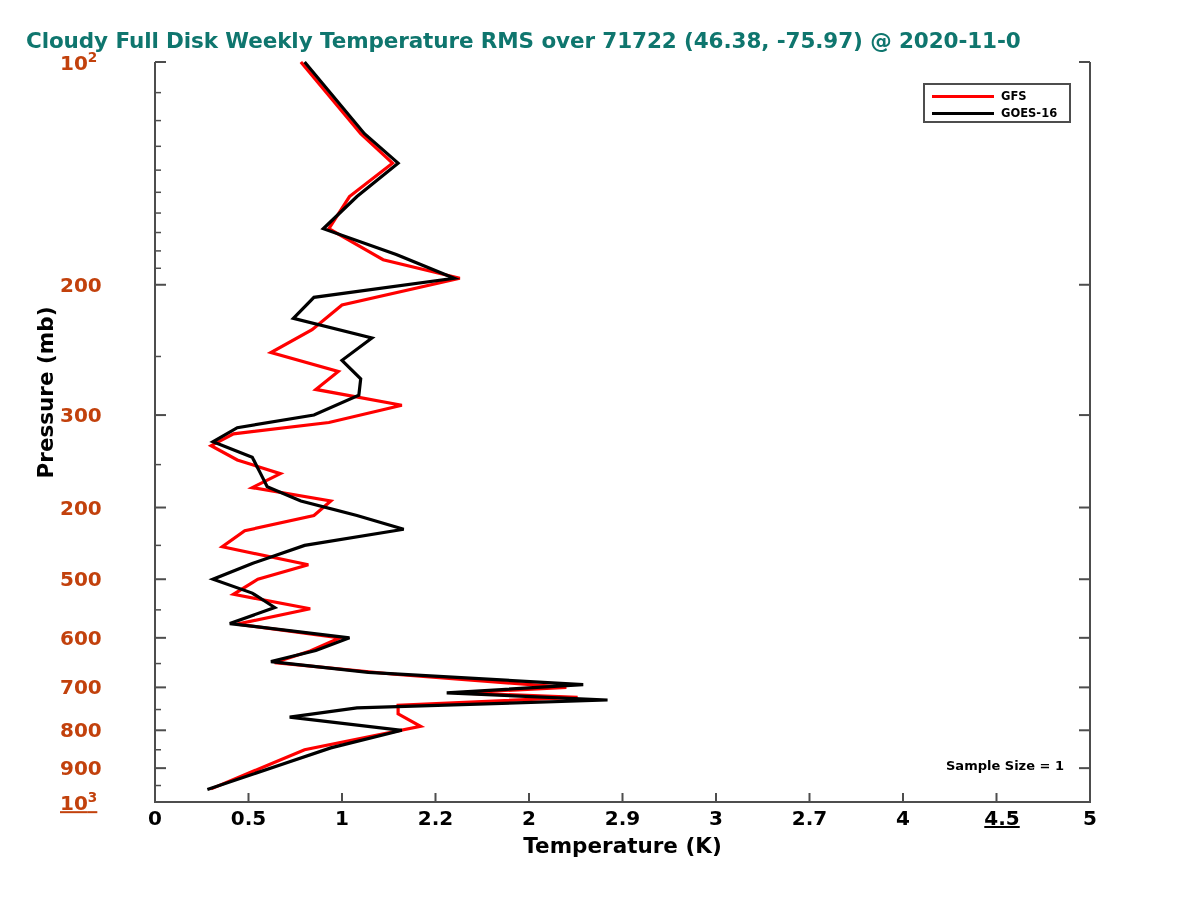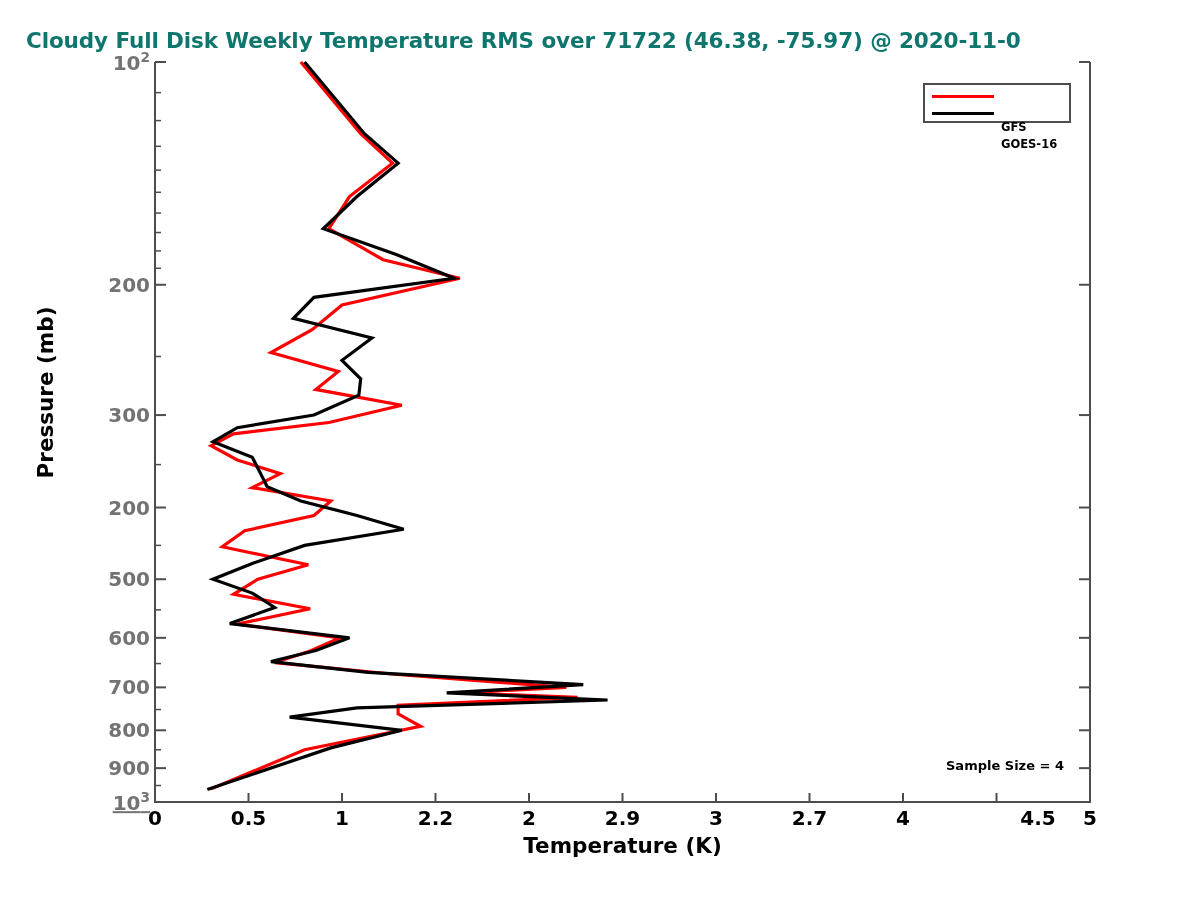--- a/index.html
+++ b/index.html
@@ -49,24 +49,23 @@
     font-size: 21.5px;
     font-weight: bold;
     color: #000000;
     transform: rotate(-90deg);
     transform-origin: center center;
   }
   .ytick {
     position: absolute;
     right: 0;
     width: 90px;
-    text-align: right;
     font-size: 20px;
     font-weight: bold;
-    color: #737373;
+    color: #c2410c;
     transform: translateY(-50%);
   }
   .ytick sup { font-size: 0.68em; vertical-align: super; font-weight: bold;}
   #ytick-wrap {
     position: absolute;
     left: 50px;
     top: 0;
     width: 100px;
     height: 900px;
   }
@@ -113,21 +112,20 @@
     height: 3px;
   }
   .legend-text {
     position: absolute;
     left: 76px;
     top: 1px;
     font-size: 11.5px;
     font-weight: bold;
     color: #000000;
     white-space: nowrap;
-    margin-top: 31px;
   }
 </style>
 </head>
 <body>
 
 <div id="figure">
 
   <div class="title">Cloudy Full Disk Weekly Temperature RMS over 71722 (46.38, -75.97) @ 2020-11-0</div>
 
   <div class="axis-label-x">Temperature (K)</div>
@@ -148,21 +146,21 @@
   <div id="xtick-wrap">
       <div class="xtick" style="left: 155px;">0</div>
       <div class="xtick" style="left: 248.5px; text-align: center;">0.5</div>
       <div class="xtick" style="left: 342px;">1</div>
       <div class="xtick" style="left: 435.5px;">2.2</div>
       <div class="xtick" style="left: 529px;">2</div>
       <div class="xtick" style="left: 622.5px;">2.9</div>
       <div class="xtick" style="left: 716px;">3</div>
       <div class="xtick" style="left: 809.5px;">2.7</div>
       <div class="xtick" style="left: 903px;">4</div>
-      <div class="xtick" style="left: 1038px;">4.5</div>
+      <div class="xtick" style="left: 1002px; text-decoration: underline;">4.5</div>
       <div class="xtick" style="left: 1090px;">5</div>
     </div>
 
   <svg id="plot-svg" width="1200" height="900" style="position:absolute;left:0;top:0;">
       <path d="M 155 62 L 155 802 L 1090 802 L 1090 62" fill="none" stroke="#4d4d4d" stroke-width="2"></path>
       <line x1="155" y1="802" x2="155" y2="793" stroke="#4d4d4d" stroke-width="2"></line>
       <line x1="248.5" y1="802" x2="248.5" y2="793" stroke="#4d4d4d" stroke-width="2"></line>
       <line x1="342" y1="802" x2="342" y2="793" stroke="#4d4d4d" stroke-width="2"></line>
       <line x1="435.5" y1="802" x2="435.5" y2="793" stroke="#4d4d4d" stroke-width="2"></line>
       <line x1="529" y1="802" x2="529" y2="793" stroke="#4d4d4d" stroke-width="2"></line>
@@ -206,21 +204,21 @@
       <line x1="155" y1="545.3772601937542" x2="161" y2="545.3772601937542" stroke="#4d4d4d" stroke-width="1.5"></line>
       <line x1="155" y1="609.8683902257403" x2="161" y2="609.8683902257403" stroke="#4d4d4d" stroke-width="1.5"></line>
       <line x1="155" y1="663.5558839157131" x2="161" y2="663.5558839157131" stroke="#4d4d4d" stroke-width="1.5"></line>
       <line x1="155" y1="709.5453349098581" x2="161" y2="709.5453349098581" stroke="#4d4d4d" stroke-width="1.5"></line>
       <line x1="155" y1="749.7700050285767" x2="161" y2="749.7700050285767" stroke="#4d4d4d" stroke-width="1.5"></line>
       <line x1="155" y1="785.5154679137472" x2="161" y2="785.5154679137472" stroke="#4d4d4d" stroke-width="1.5"></line>
       <polyline points="300.86,62.00 360.70,133.71 392.49,163.17 349.48,196.56 328.91,228.73 383.14,259.71 459.81,278.27 342.00,305.00 312.08,329.68 270.94,352.60 338.26,371.54 315.82,389.44 401.84,405.28 328.91,422.48 233.54,433.80 211.10,445.70 237.28,459.99 280.29,473.66 252.24,487.64 330.78,501.03 313.95,515.46 244.76,530.77 222.32,546.80 308.34,564.78 257.85,579.24 233.54,594.31 310.21,608.70 237.28,624.15 340.13,637.83 310.21,650.95 274.68,662.57 394.36,674.25 566.40,687.37 457.94,692.84 577.62,697.32 398.10,705.23 398.10,713.80 420.54,726.24 304.60,749.77 211.10,788.88" fill="none" stroke="#FF0000" stroke-width="3.2" stroke-linejoin="miter" stroke-linecap="butt"></polyline>
       <polyline points="304.60,62.00 364.44,133.71 398.10,163.17 356.96,196.56 323.30,228.73 396.23,254.45 454.20,278.27 313.95,297.37 293.38,318.30 371.92,337.95 342.00,360.31 360.70,378.82 358.83,395.18 313.95,415.07 237.28,427.67 212.97,441.78 252.24,457.18 259.72,471.87 267.20,486.78 300.86,501.03 356.96,515.46 403.71,529.27 304.60,545.38 252.24,563.43 212.97,579.24 252.24,593.08 274.68,607.52 229.80,623.59 349.48,637.83 315.82,650.44 270.94,661.57 368.18,672.33 583.23,684.61 446.72,692.84 607.54,699.98 356.96,707.83 289.64,717.17 401.84,730.29 330.78,747.87 207.36,789.55" fill="none" stroke="#000000" stroke-width="3.2" stroke-linejoin="miter" stroke-linecap="butt"></polyline>
     </svg>
 
-  <div class="sample-size">Sample Size = 4</div>
+  <div class="sample-size">Sample Size = 1</div>
 
   <div id="legend">
       <div class="legend-row" style="top: 3px;">
         <div class="legend-line" style="background: rgb(255, 0, 0);"></div>
         <div class="legend-text">GFS</div>
       </div>
       <div class="legend-row" style="top: 20px;">
         <div class="legend-line" style="background: rgb(0, 0, 0);"></div>
         <div class="legend-text">GOES-16</div>
       </div>

